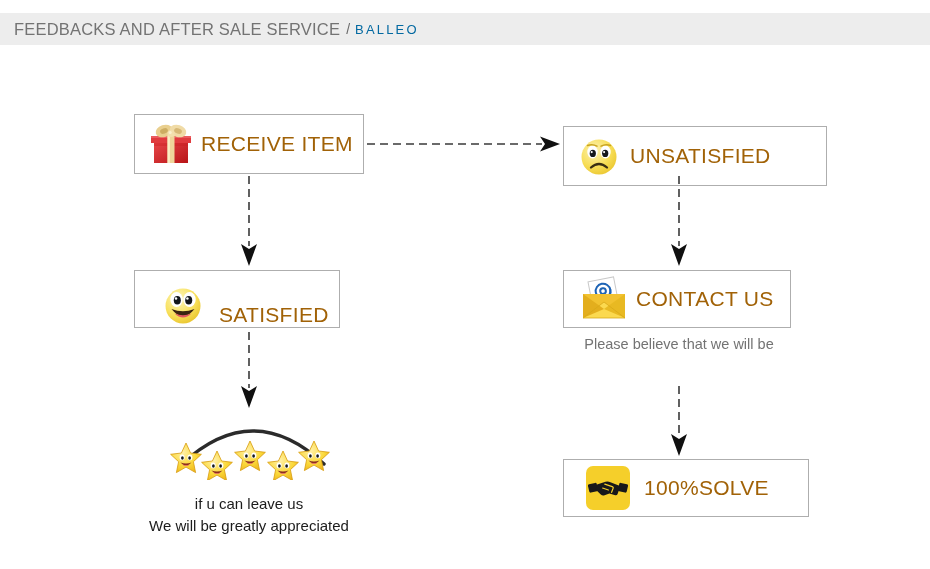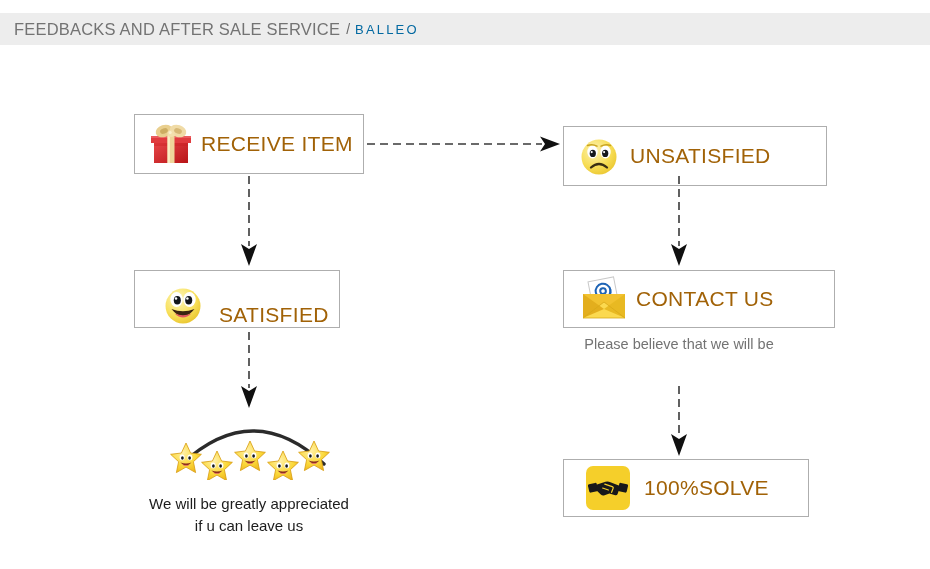--- a/index.html
+++ b/index.html
@@ -73,21 +73,21 @@
   #box-receive-item .box-label { margin-left: 4px; }
 
   #box-unsatisfied { left: 563px; top: 126px; width: 264px; height: 60px; }
   #box-unsatisfied .box-icon { width: 50px; margin-left: 10px; }
   #box-unsatisfied .box-label { margin-left: 6px; }
 
   #box-satisfied { left: 134px; top: 270px; width: 206px; height: 58px; align-items: flex-end; }
   #box-satisfied .box-icon { width: 52px; margin-left: 22px; }
   #box-satisfied .box-label { margin-left: 10px; }
 
-  #box-contact-us { left: 563px; top: 270px; width: 272px; height: 58px; }
+  #box-contact-us { left: 563px; top: 270px; width: 228px; height: 58px; }
   #box-contact-us .box-icon { width: 56px; margin-left: 12px; }
   #box-contact-us .box-label { margin-left: 4px; }
 
   #box-solve { left: 563px; top: 459px; width: 246px; height: 58px; }
   #box-solve .box-icon { width: 52px; margin-left: 18px; }
   #box-solve .box-label { margin-left: 10px; }
 
   
   .connector {
     position: absolute;
@@ -336,15 +336,15 @@
     <g>
         <use href="#smileStar" x="99" y="50"></use>
       </g>
     <g>
         <use href="#smileStar" x="130" y="40"></use>
       </g>
   </svg>
 </div>
 
 <div id="feedback-note">
+  <div>if u can leave us</div>
   <div>We will be greatly appreciated</div>
-  <div>if u can leave us</div>
 </div>
 
 </body></html>

